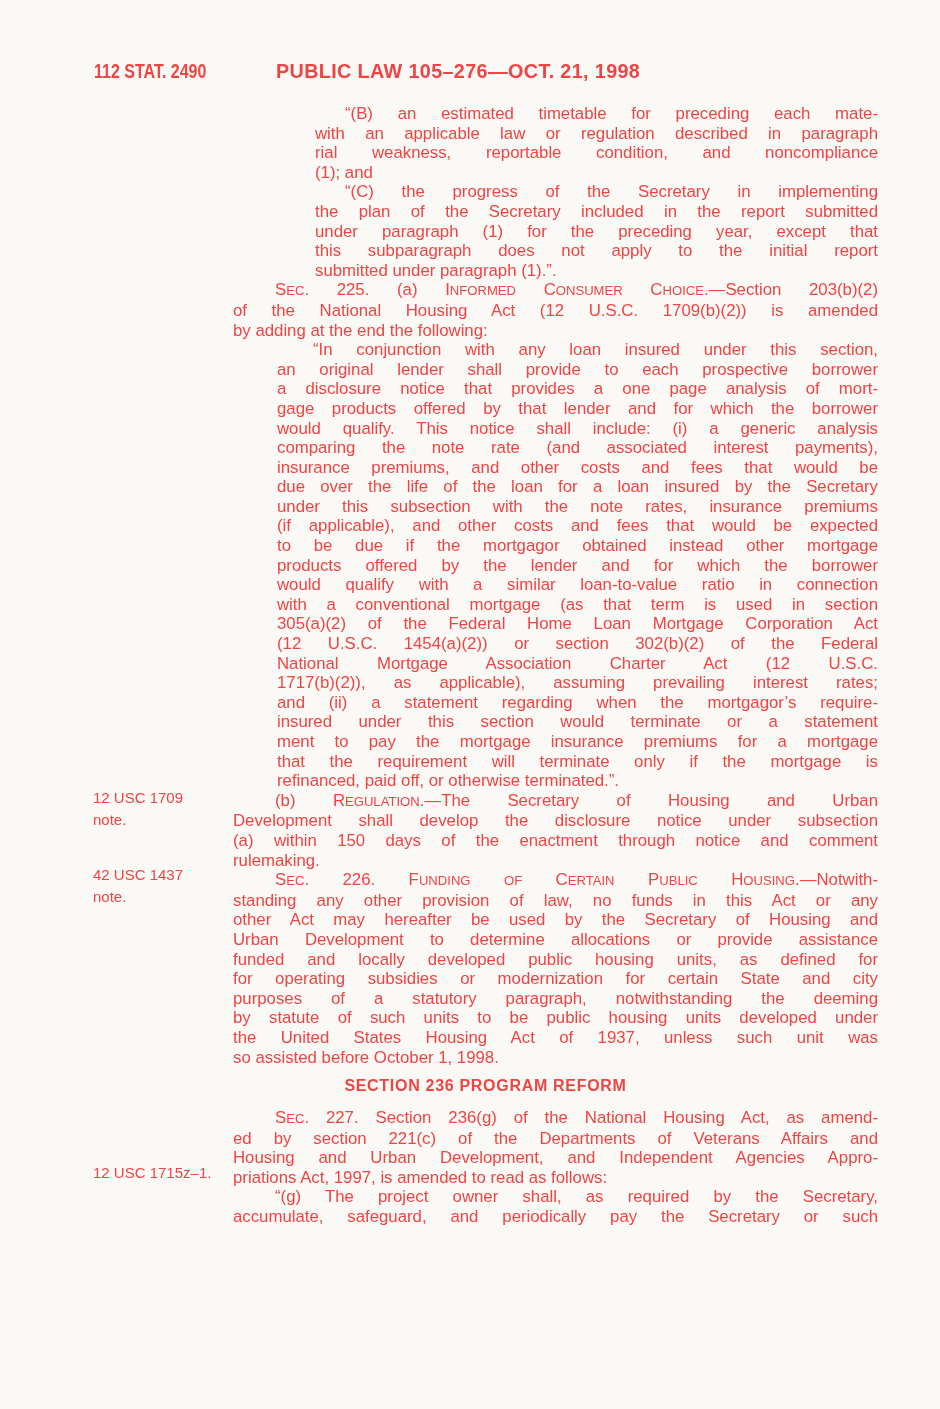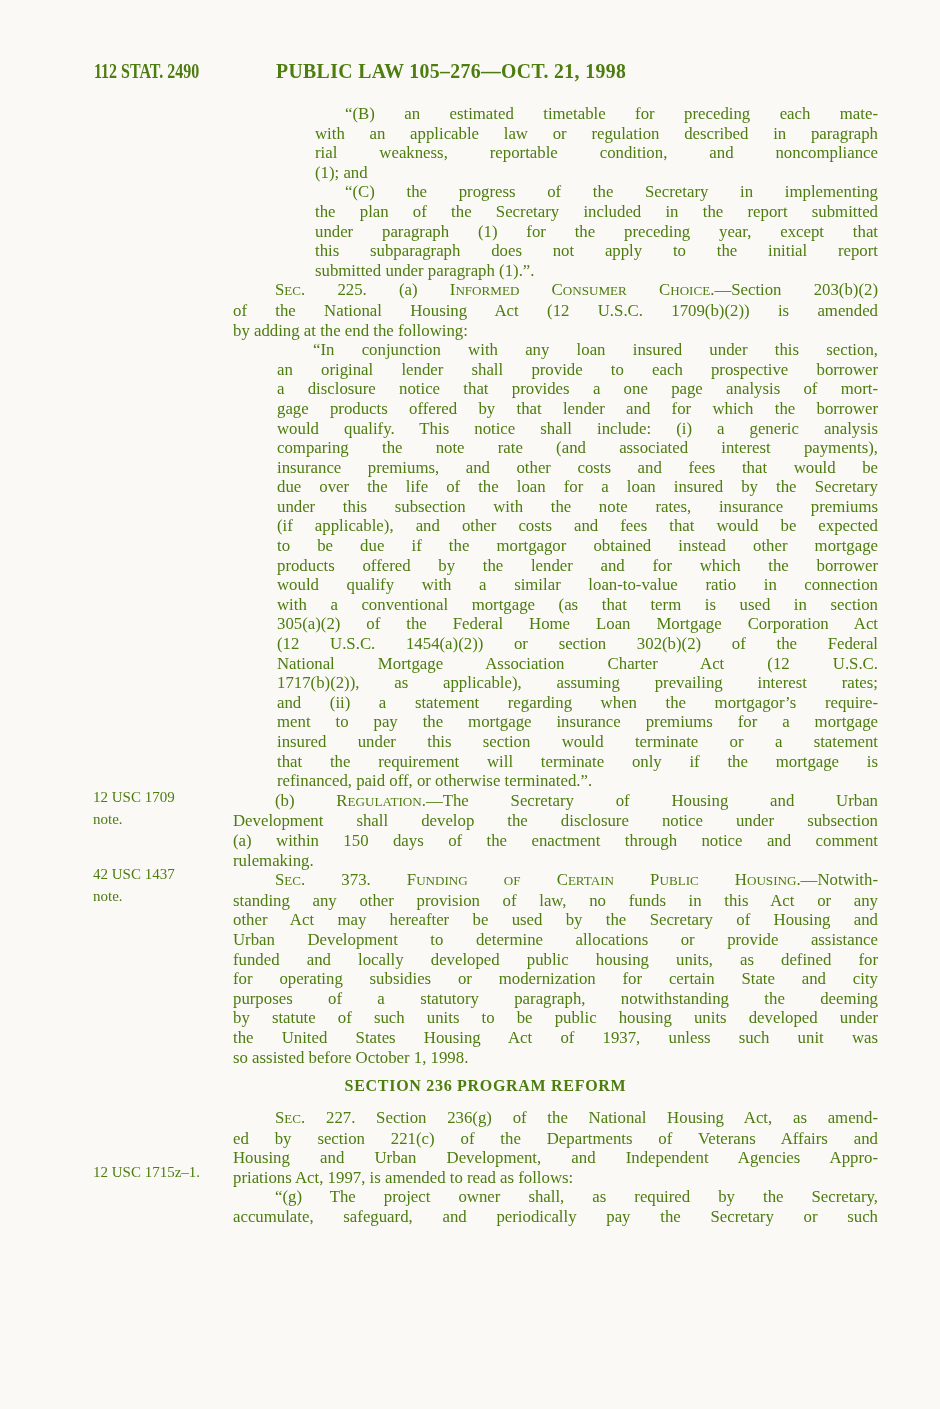--- a/index.html
+++ b/index.html
@@ -1,21 +1,21 @@
 <!DOCTYPE html>
 <html><head>
 <meta charset="utf-8">
 <style>
   html,body{margin:0;padding:0;background:#e9e7e2;}
   .page{
     position:relative;
     width:940px;height:1409px;
     background:#faf9f5;
-    font-family:Liberation Serif, serif;
-    color:#4d7c0f;
+    font-family:Liberation Sans, sans-serif;
+    color:#ef4444;
     overflow:hidden;
   }
   
   .stat-no{
     position:absolute;left:94px;top:59px;
     font-weight:bold;font-size:20px;line-height:24px;
     transform:scaleX(0.80);transform-origin:left top;
     white-space:nowrap;
   }
   .law-title{
@@ -108,33 +108,33 @@
         <div class="line">(if applicable), and other costs and fees that would be expected</div>
         <div class="line">to be due if the mortgagor obtained instead other mortgage</div>
         <div class="line">products offered by the lender and for which the borrower</div>
         <div class="line">would qualify with a similar loan-to-value ratio in connection</div>
         <div class="line">with a conventional mortgage (as that term is used in section</div>
         <div class="line">305(a)(2) of the Federal Home Loan Mortgage Corporation Act</div>
         <div class="line">(12 U.S.C. 1454(a)(2)) or section 302(b)(2) of the Federal</div>
         <div class="line">National Mortgage Association Charter Act (12 U.S.C.</div>
         <div class="line">1717(b)(2)), as applicable), assuming prevailing interest rates;</div>
         <div class="line">and (ii) a statement regarding when the mortgagor’s require-</div>
+        <div class="line">insured under this section would terminate or a statement</div>
         <div class="line">ment to pay the mortgage insurance premiums for a mortgage</div>
-        <div class="line">insured under this section would terminate or a statement</div>
         <div class="line">that the requirement will terminate only if the mortgage is</div>
         <div class="line last">refinanced, paid off, or otherwise terminated.”.</div>
       </div>
       <div class="para flush">
         <div class="line first"><span>(b) R</span><span class="sc">EGULATION</span><span>.—The Secretary of Housing and Urban</span></div>
         <div class="line">Development shall develop the disclosure notice under subsection</div>
         <div class="line">(a) within 150 days of the enactment through notice and comment</div>
         <div class="line last">rulemaking.</div>
       </div>
       <div class="para flush">
-        <div class="line first"><span>S</span><span class="sc">EC</span><span>. 373. F</span><span class="sc">UNDING</span><span> </span><span class="sc">OF</span><span> C</span><span class="sc">ERTAIN</span><span> P</span><span class="sc">UBLIC</span><span> H</span><span class="sc">OUSING</span><span>.—Notwith-</span></div>
+        <div class="line first"><span>S</span><span class="sc">EC</span><span>. 226. F</span><span class="sc">UNDING</span><span> </span><span class="sc">OF</span><span> C</span><span class="sc">ERTAIN</span><span> P</span><span class="sc">UBLIC</span><span> H</span><span class="sc">OUSING</span><span>.—Notwith-</span></div>
         <div class="line">standing any other provision of law, no funds in this Act or any</div>
         <div class="line">other Act may hereafter be used by the Secretary of Housing and</div>
         <div class="line">Urban Development to determine allocations or provide assistance</div>
         <div class="line">funded and locally developed public housing units, as defined for</div>
         <div class="line">for operating subsidies or modernization for certain State and city</div>
         <div class="line">purposes of a statutory paragraph, notwithstanding the deeming</div>
         <div class="line">by statute of such units to be public housing units developed under</div>
         <div class="line">the United States Housing Act of 1937, unless such unit was</div>
         <div class="line last">so assisted before October 1, 1998.</div>
       </div>

